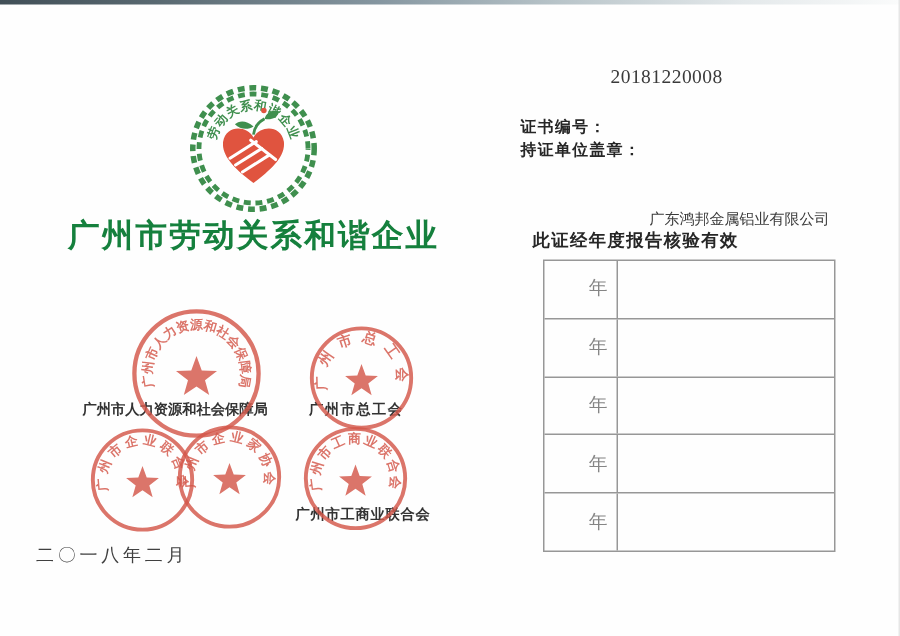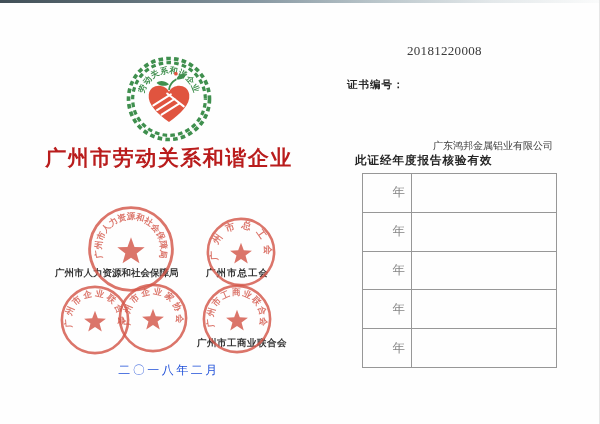--- a/index.html
+++ b/index.html
@@ -10,26 +10,26 @@
   }
   .page{position:absolute;left:0;top:0;width:600px;height:424px;background:#fefefe;}
   .scan-top-edge{position:absolute;left:0;top:0;width:600px;height:3px;
     background:linear-gradient(90deg,#414f57 0%,#5a6a72 18%,#8596a0 42%,#b8c4c9 62%,#e3e8ea 82%,#fafbfb 100%);}
   .scan-right-edge{position:absolute;right:0;top:0;width:1px;height:424px;background:#e6e6e6;}
 
   .abs{position:absolute;}
 
   
   .logo{left:86px;top:53px;width:166px;height:92px;display:flex;justify-content:center;}
-  .title-block{left:24px;top:146px;width:290px;text-align:center;color:#b91c1c;}
+  .title-block{left:24px;top:146px;width:290px;text-align:center;color:#15803d;}
   .title-line1{font-size:21px;font-weight:600;letter-spacing:1.5px;line-height:24px;}
   .title-line2{font-size:19px;font-weight:600;letter-spacing:3px;margin-top:14px;}
   .seal{opacity:.82;z-index:3;}
   .seal-caption{z-index:2;font-size:9.5px;font-weight:600;color:#333;white-space:nowrap;letter-spacing:0px;}
-  .issue-date{left:24px;top:362px;width:290px;text-align:center;font-size:12px;color:#1d4ed8;letter-spacing:2.5px;}
+  .issue-date{left:24px;top:362px;width:290px;text-align:left;font-size:12px;color:#404040;letter-spacing:2.5px;}
 
   
   .field-label{font-weight:700;font-size:10.5px;color:#262626;letter-spacing:1px;white-space:nowrap;}
   .field-value{font-family:"Liberation Serif","DejaVu Serif",serif;font-size:10.5px;color:#3a3a3a;white-space:nowrap;}
   .verify-heading{left:355px;top:153px;font-weight:700;font-size:11.5px;color:#262626;letter-spacing:1px;white-space:nowrap;text-align:right;}
   .verify-table{left:362px;top:173px;width:195px;height:195px;border:1px solid #979797;box-sizing:border-box;display:flex;flex-direction:column;}
   .vrow{flex:1;display:flex;border-bottom:1px solid #979797;}
   .vrow:last-child{border-bottom:none;}
   .vcell-year{width:49px;border-right:1px solid #979797;box-sizing:border-box;display:flex;align-items:center;justify-content:flex-end;padding-right:6px;font-size:12.5px;color:#858585;}
   .vcell-blank{flex:1;}
@@ -120,20 +120,21 @@
       <textPath href="#sealArc5" startOffset="50%" text-anchor="middle">广州市工商业联合会</textPath>
     </text>
     <polygon fill="currentColor" transform="translate(50,53)" points="0,-16 3.9,-5.3 15.2,-4.9 6.3,2.0 9.4,12.9 0,6.6 -9.4,12.9 -6.3,2.0 -15.2,-4.9 -3.9,-5.3"></polygon>
   </svg>
 
   <div class="abs issue-date">二〇一八年二月</div>
 
   <div class="abs field-label" style="left:347px;top:38px;margin-top:40px;">证书编号：</div>
   <div class="abs field-value" style="left:407px;top:43px;font-size:13px;letter-spacing:0.3px;">20181220008</div>
 
+  <div class="abs field-label" style="left:347px;top:93px;">持证单位盖章：</div>
   <div class="abs field-value" style="left:433px;top:97px;font-size:10px;margin-top:42px;">广东鸿邦金属铝业有限公司</div>
 
   <div class="abs verify-heading">此证经年度报告核验有效</div>
 
   <div class="abs verify-table">
     <div class="vrow">
       <div class="vcell-year">年</div>
       <div class="vcell-blank"></div>
     </div>
     <div class="vrow">

